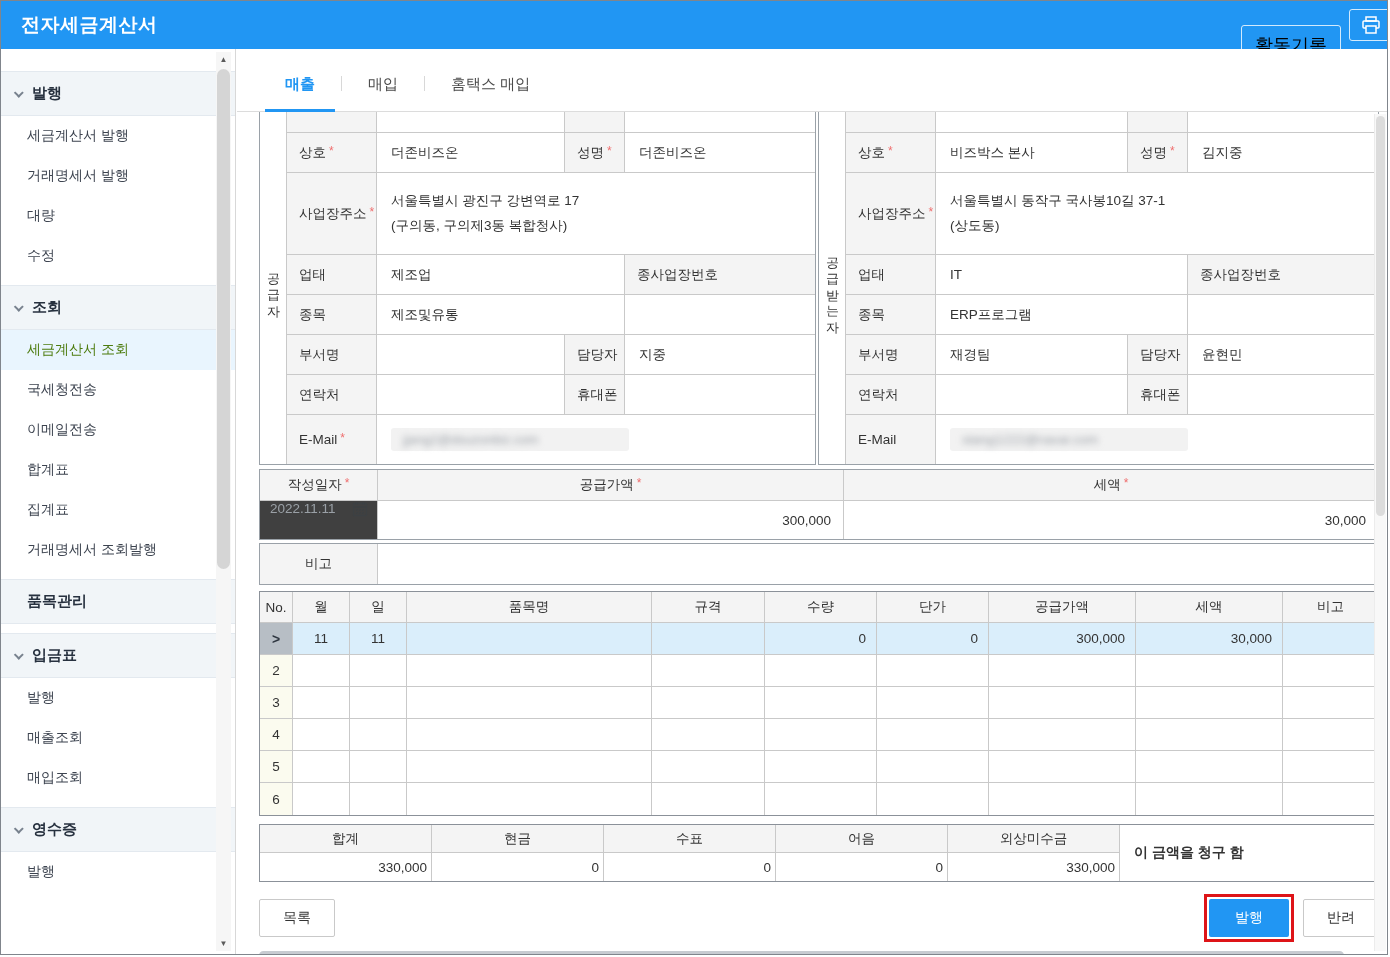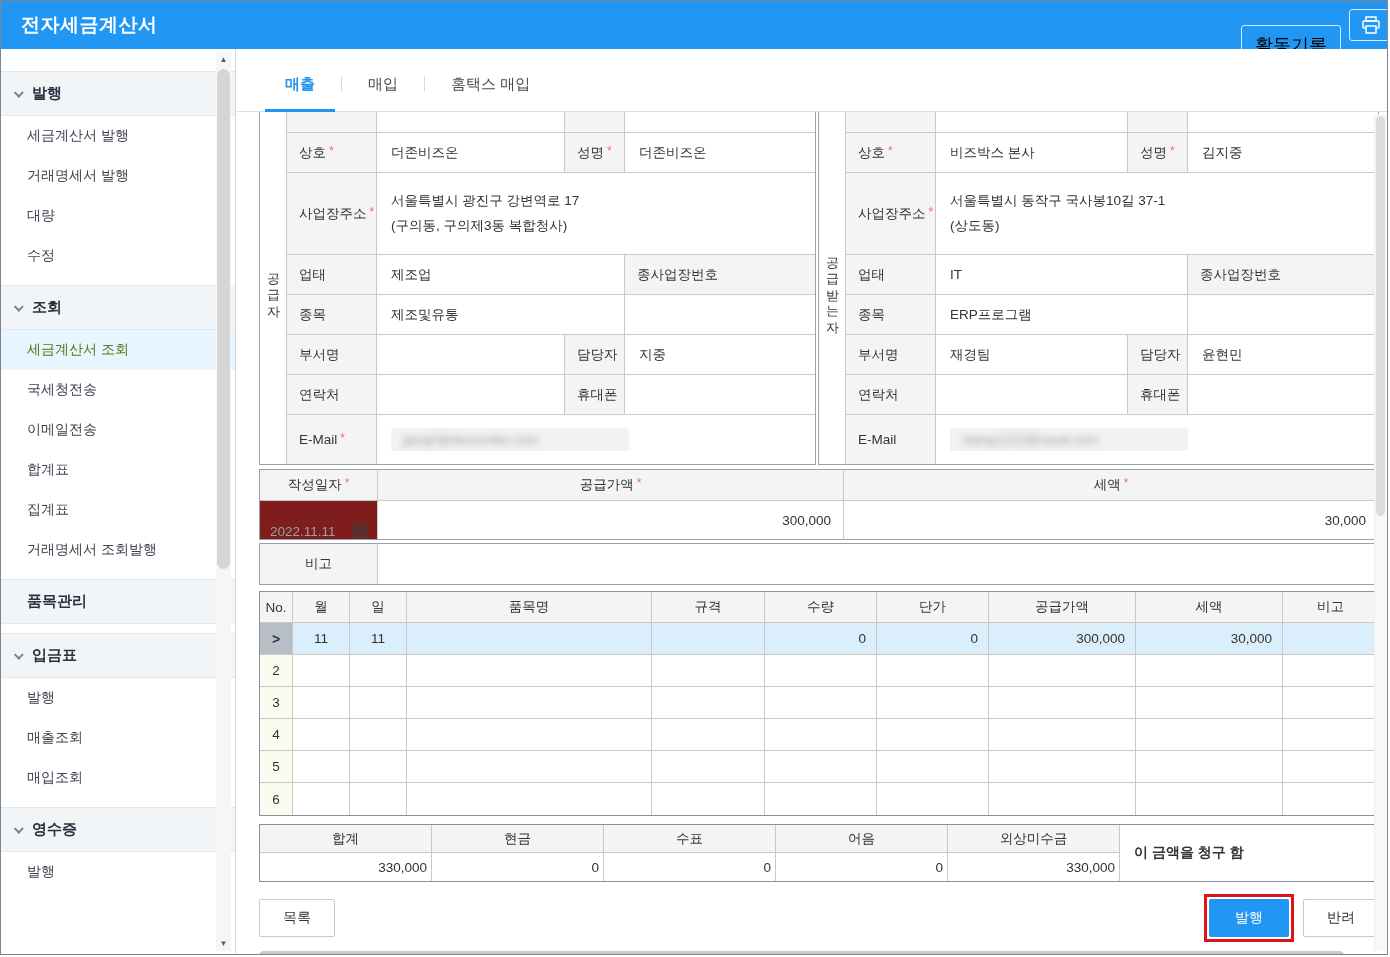--- a/index.html
+++ b/index.html
@@ -54,21 +54,21 @@
   .cell-num { background:#fff; border-right:1px solid #c9c9c9; display:flex; align-items:center; justify-content:flex-end; padding-right:12px; font-size:13.5px; color:#333; }
   .last { border-right:none !important; }
   .w90 { flex:0 0 90px; } .w60 { flex:0 0 60px; } .w190 { flex:0 0 190px; } .w118 { flex:0 0 118px; } .w466 { flex:0 0 466px; }
   .flex1 { flex:1; }
   .addr { flex-direction:column; align-items:flex-start; justify-content:center; gap:9px; line-height:16px; }
   .req { color:#ef6e6e; font-size:12px; margin-left:3px; transform:translateY(-2px); }
   .pill { display:inline-block; min-width:238px; background:#f2f2f2; border-radius:3px; padding:4px 12px; }
   .blurtxt { filter:blur(3px); color:#9a9fa6; font-size:13px; }
 
   
-  .cell-date { background:#7f1d1d; border-right:1px solid #c9c9c9; display:flex; align-items:flex-end; justify-content:space-between; padding:0 9px 0 10px; }
+  .cell-date { background:#404040; border-right:1px solid #c9c9c9; display:flex; align-items:flex-start; justify-content:space-between; padding:0 9px 0 10px; }
   .date-text { color:#9aa0a6; font-size:13.5px; }
   .date-table, .note-table, .grid, .sum-table { border:1px solid #9aa1a8; }
   .date-table { margin-top:4px; }
   .note-table { margin-top:3px; }
 
   
   .grid { margin-top:6px; border-color:#8b9199; }
   .grow { display:flex; border-bottom:1px solid #c9c9c9; height:32px; }
   .grow.head { height:31px; }
   .grow:last-child { border-bottom:none; }

